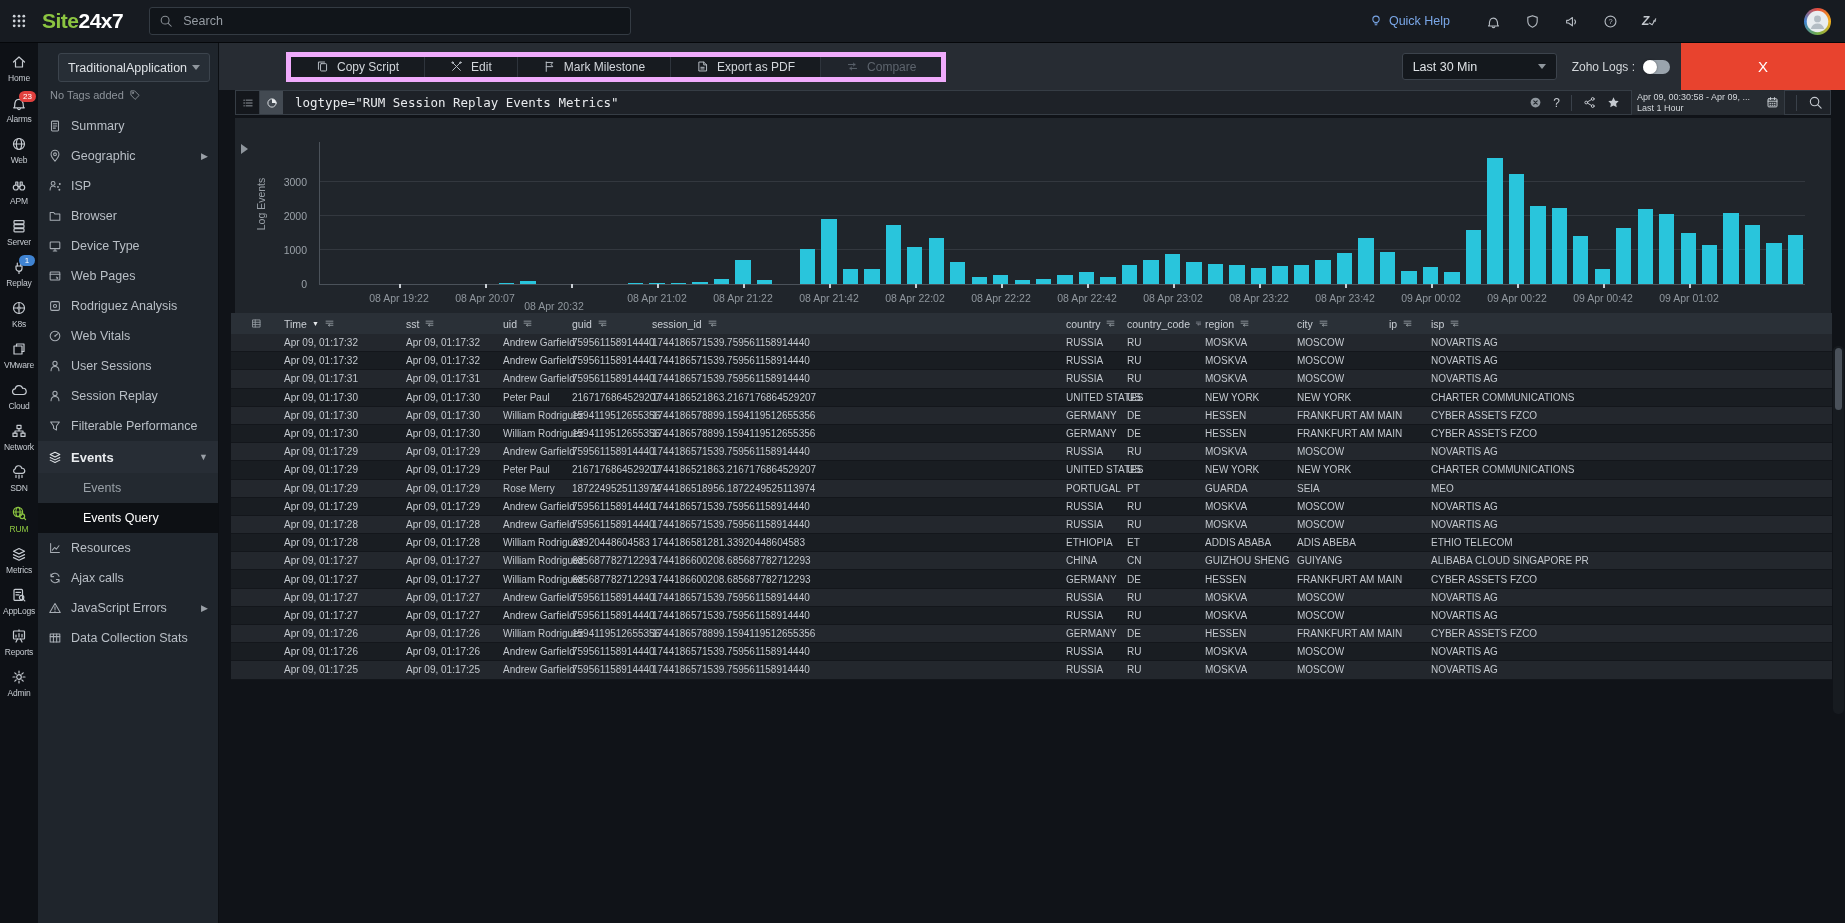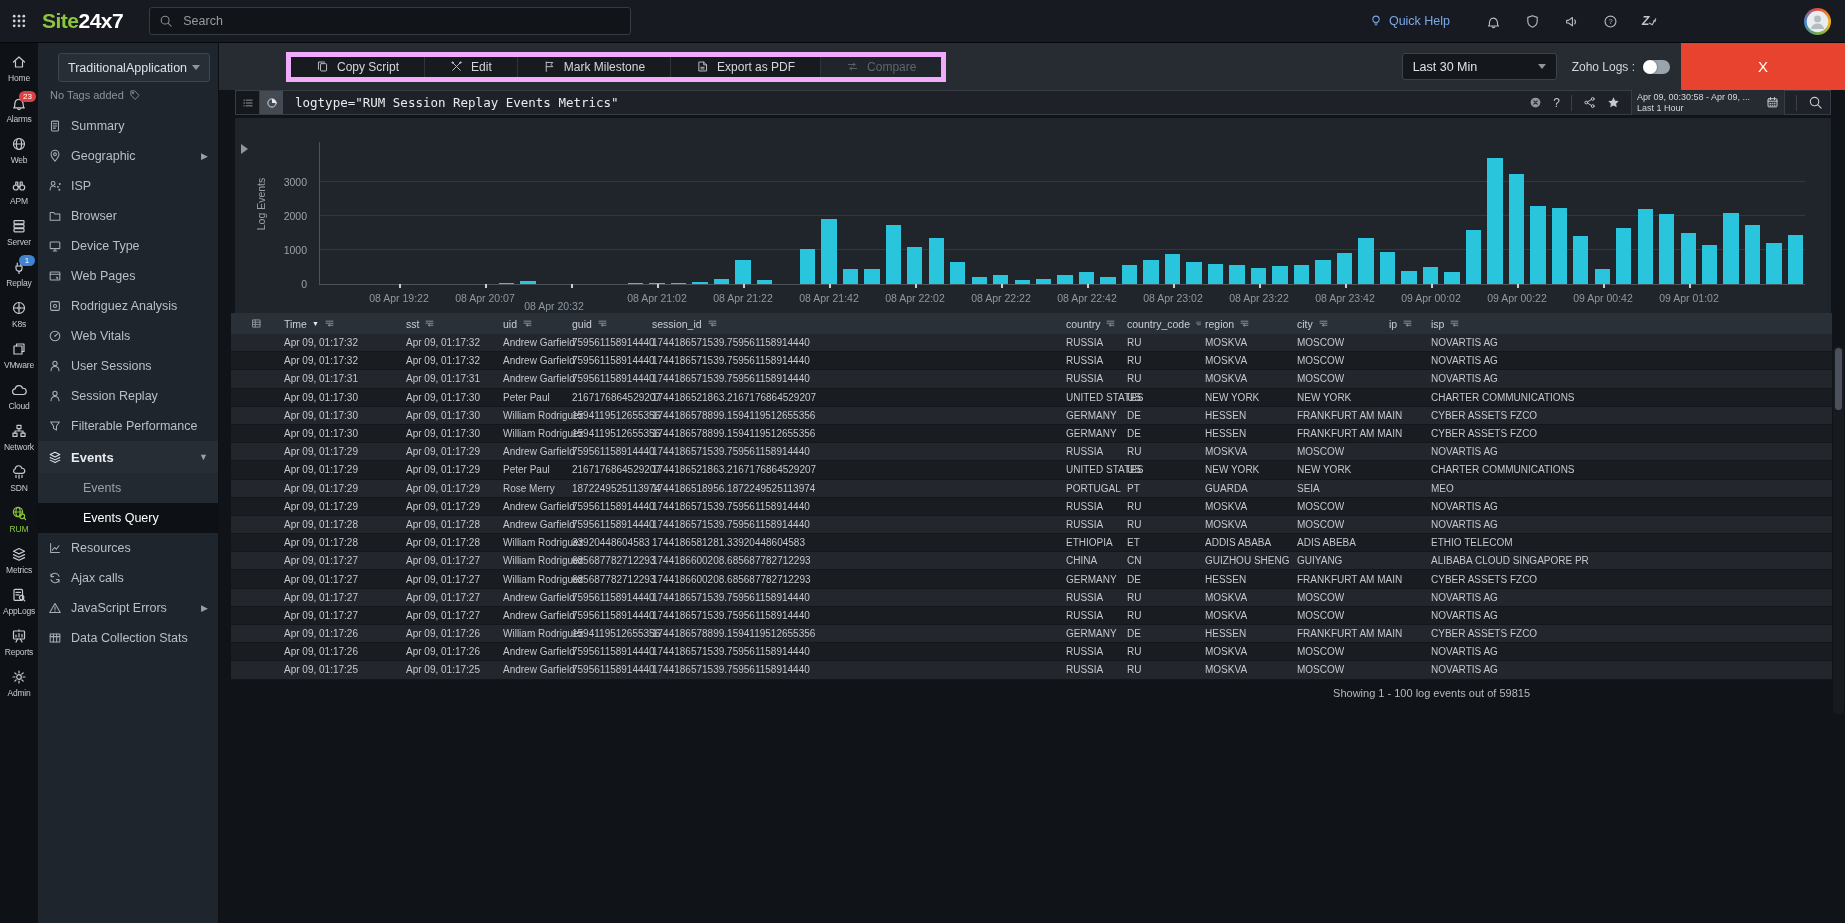--- a/index.html
+++ b/index.html
@@ -1146,18 +1146,17 @@
             <div class="td">1744186571539.759561158914440</div>
             <div class="td">RUSSIA</div>
             <div class="td">RU</div>
             <div class="td">MOSKVA</div>
             <div class="td">MOSCOW</div>
             <div class="td"></div>
             <div class="td">NOVARTIS AG</div>
           </div>
         </div>
     </div>
-    <div class="tfooter">Showing 1 - 100 log events out of 59815</div>
     <div class="vscroll">
         <div class="thumb"></div>
       </div>
   </div>
 </div>
 
 </body></html>

